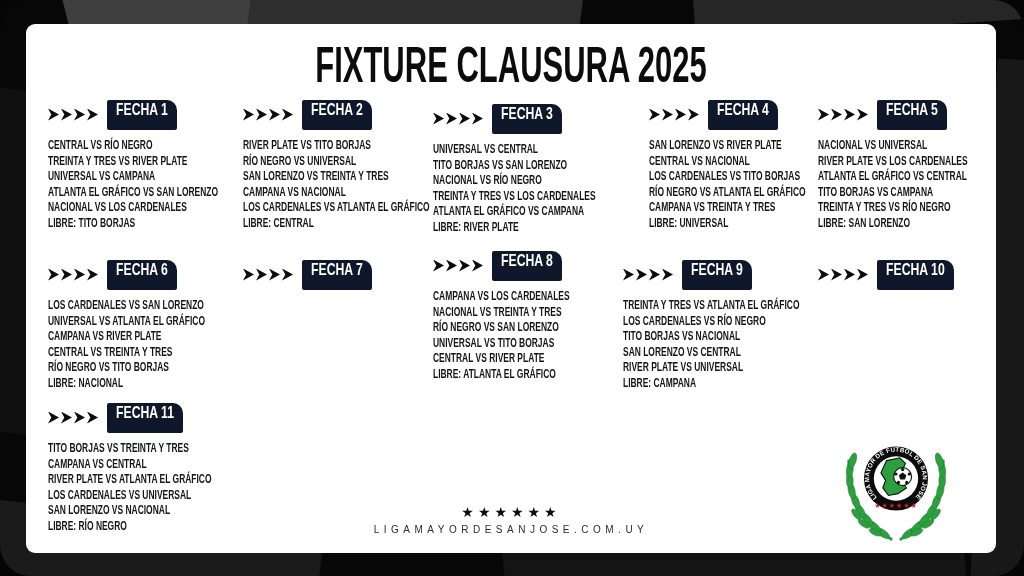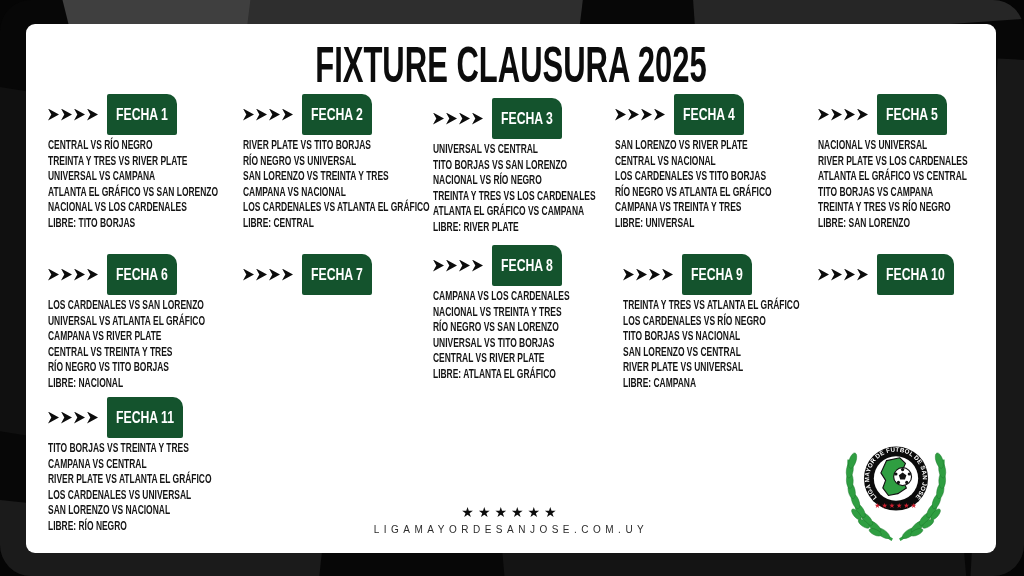--- a/index.html
+++ b/index.html
@@ -19,21 +19,21 @@
         border-radius:9px;}
   .title{position:absolute;top:12px;left:0;width:100%;text-align:center;margin:0;
          font-size:50px;font-weight:bold;color:#0c0c0c;letter-spacing:0px;
          transform:scaleX(0.62);transform-origin:50% 50%;white-space:nowrap;}
 
   .fecha{position:absolute;width:192px;}
   .fecha-head{display:flex;align-items:center;gap:9px;height:27px;margin-bottom:9px;}
   .arrows{display:inline-flex;gap:2px;align-items:center;}
   .arrows i{display:block;width:11px;height:12px;background:#0c0c0c;
             clip-path:polygon(0 0,100% 50%,0 100%,30% 50%);}
-  .badge{display:inline-flex;align-items:center;background:#14532d;height:41px;
+  .badge{display:inline-flex;background:#0f172a;height:30px;
          padding:0 9px;border-radius:2px 10px 2px 2px;}
   .badge-label{color:#ffffff;font-weight:bold;font-size:17px;white-space:nowrap;}
   .cxfix{display:inline-block;transform:scaleX(0.72);transform-origin:0 50%;}
   .line{font-size:13px;font-weight:bold;color:#141414;line-height:15.5px;white-space:nowrap;
         width:max-content;transform:scaleX(0.65);transform-origin:0 50%;}
 
   .footer{position:absolute;left:50%;transform:translateX(-50%);bottom:18px;text-align:center;}
   .footer-stars{font-size:14px;letter-spacing:4px;color:#0c0c0c;line-height:16px;}
   .footer-url{font-size:10px;letter-spacing:4.5px;color:#2c2c2c;margin-top:4px;
               font-weight:normal;}
@@ -117,21 +117,21 @@
     <div class="lines">
             <div class="line">UNIVERSAL VS CENTRAL</div>
             <div class="line">TITO BORJAS VS SAN LORENZO</div>
             <div class="line">NACIONAL VS RÍO NEGRO</div>
             <div class="line">TREINTA Y TRES VS LOS CARDENALES</div>
             <div class="line">ATLANTA EL GRÁFICO VS CAMPANA</div>
             <div class="line">LIBRE: RIVER PLATE</div>
           </div>
   </div>
 
-  <div class="fecha" style="left: 589px; top: 77px;">
+  <div class="fecha" style="left: 623px; top: 77px;">
     <div class="fecha-head">
       <span class="arrows">
               <i></i>
               <i></i>
               <i></i>
               <i></i>
             </span>
       <span class="badge">
         <span class="badge-label cxfix" style="margin-right: -20.16px;">FECHA 4</span>
       </span>

